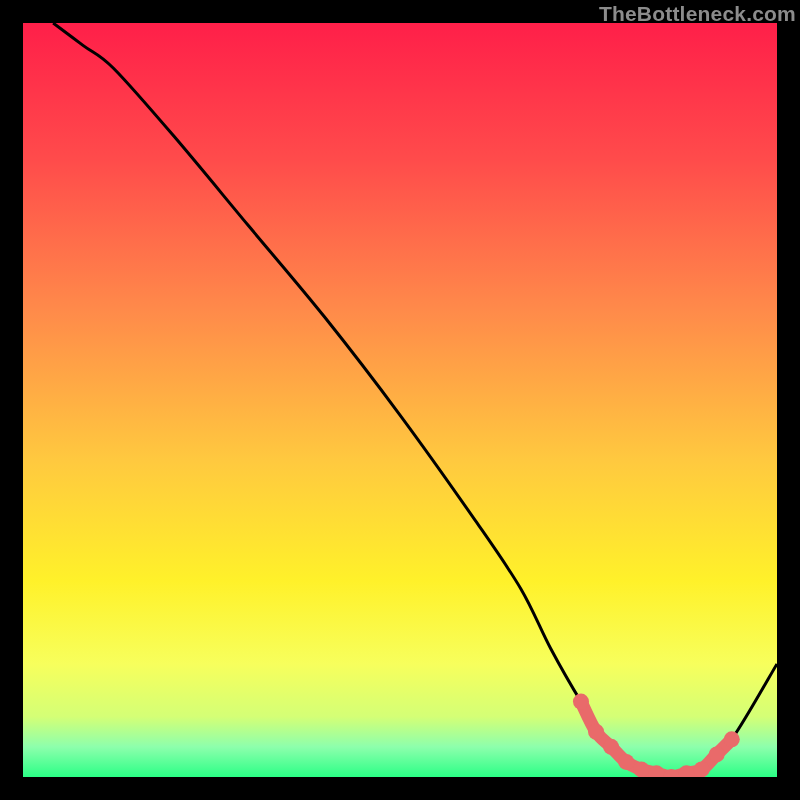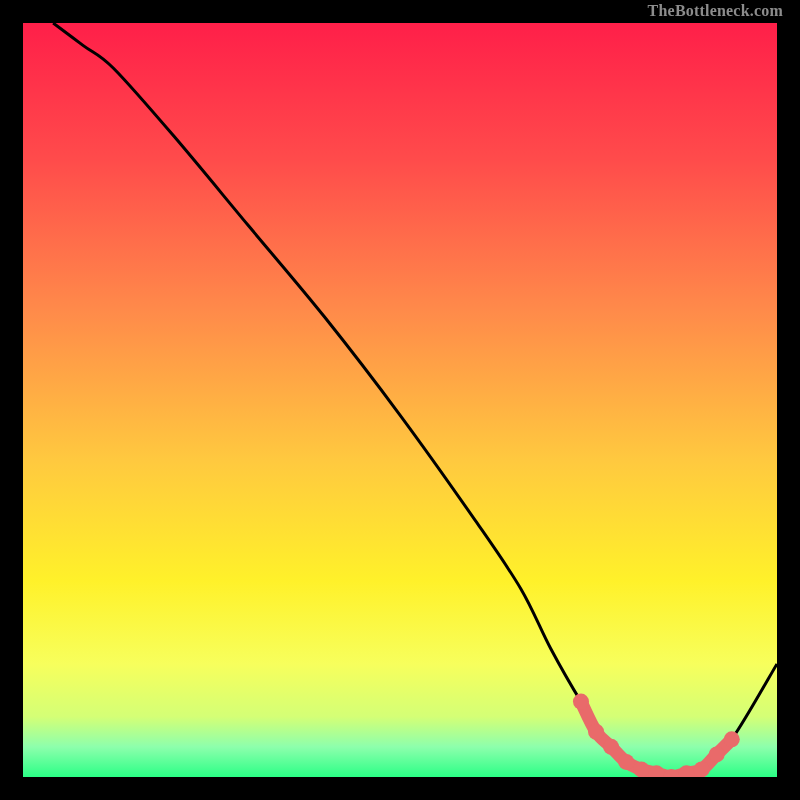--- a/index.html
+++ b/index.html
@@ -29,23 +29,23 @@
     position: absolute;
     left: 0;
     top: 0;
     width: 754px;
     height: 754px;
     pointer-events: none;
   }
   .attribution {
     position: absolute;
     top: 2px;
-    right: 17px;
-    font-family: Liberation Serif, serif;
-    font-size: 16px;
+    right: 4px;
+    font-family: Liberation Sans, sans-serif;
+    font-size: 21px;
     font-weight: bold;
     color: #8c8c8c;
     letter-spacing: 0.2px;
   }
 </style>
 </head>
 <body>
 
 <div class="frame">
   <svg class="gradient" viewBox="0 0 754 754" preserveAspectRatio="none">

